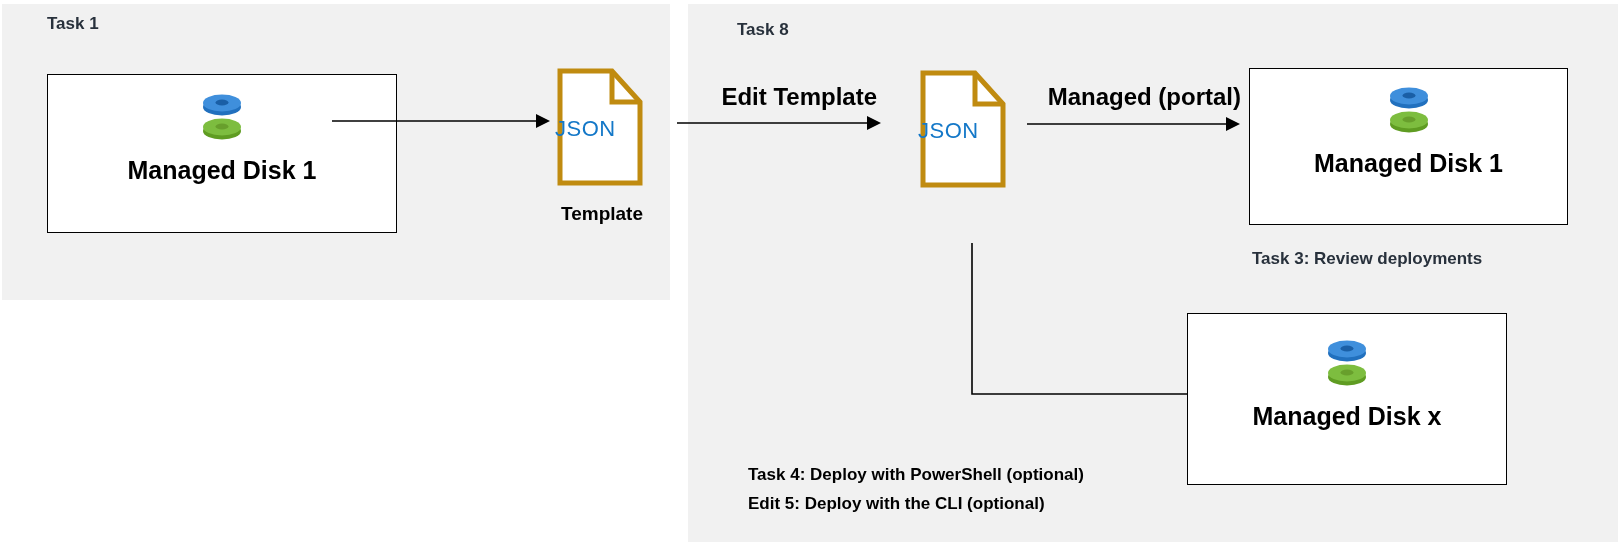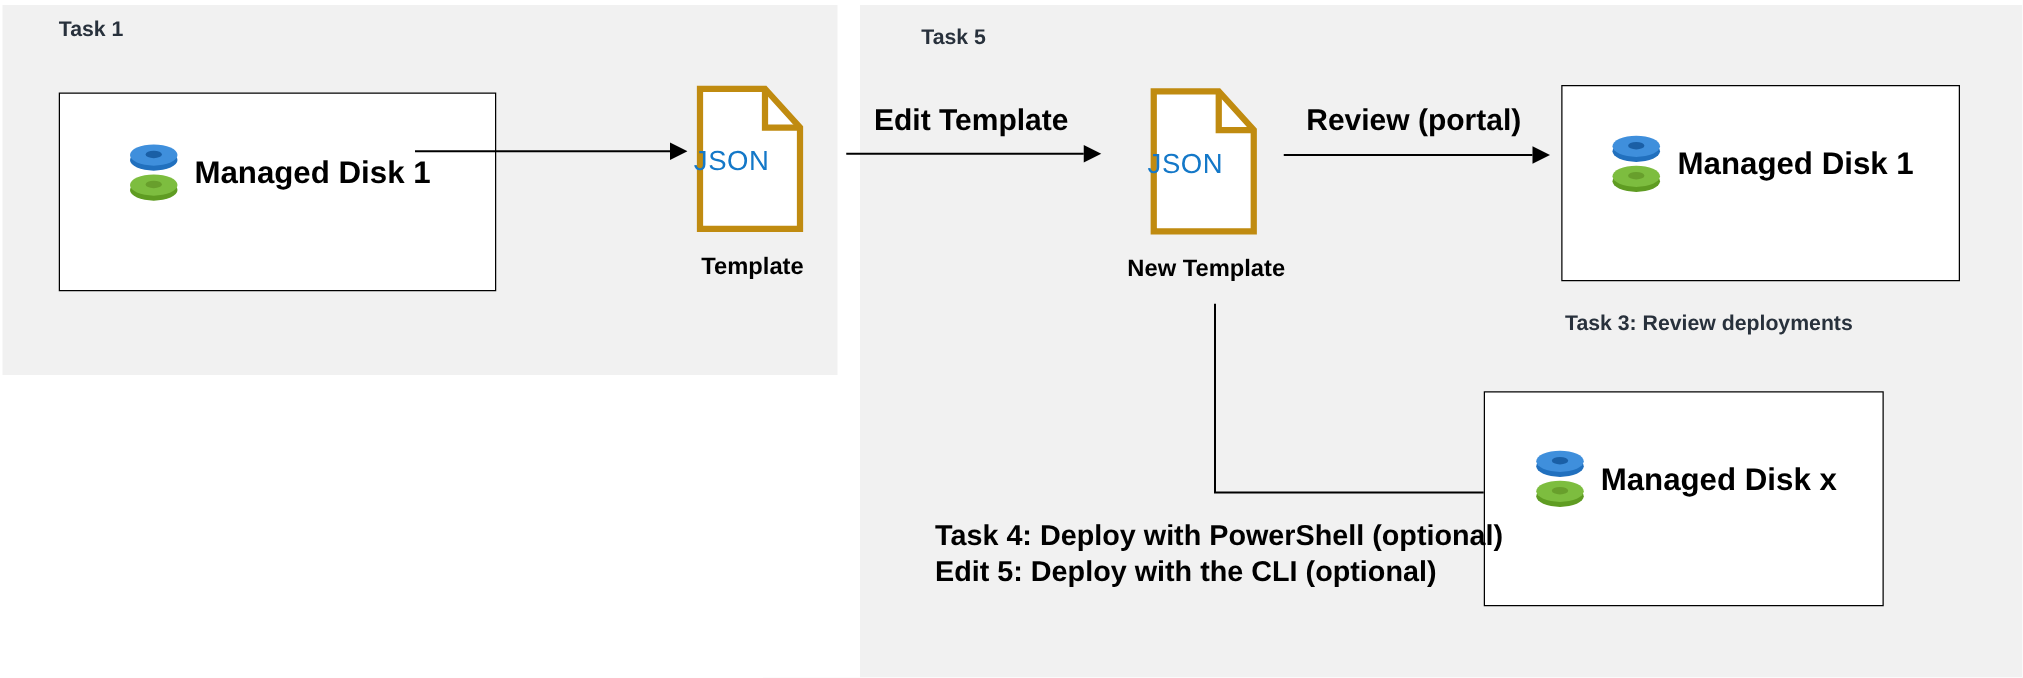--- a/index.html
+++ b/index.html
@@ -9,44 +9,44 @@
     --disk-blue-top:#3f8fdc; --disk-blue-side:#2170be; --disk-blue-hole:#1a5fa6;
     --disk-green-top:#7dbd3f; --disk-green-side:#5f9c22; --disk-green-hole:#689f2c;
   }
   *{margin:0;padding:0;box-sizing:border-box;}
   body{background:#fff;font-family:"Liberation Sans",sans-serif;}
   .canvas{position:relative;width:1618px;height:542px;background:var(--canvas-bg);overflow:hidden;}
   .panel{position:absolute;background:var(--panel-bg);}
   .panel-left{left:2px;top:4px;width:668px;height:296px;}
   .panel-right{left:688px;top:4px;width:930px;height:538px;}
   .heading{position:absolute;font-size:17px;font-weight:bold;color:var(--heading-text);white-space:nowrap;}
-  .label{position:absolute;font-size:24px;font-weight:bold;color:var(--label-text);white-space:nowrap;text-align:center;}
+  .label{position:absolute;font-size:24px;font-weight:bold;color:var(--label-text);white-space:nowrap;text-align:right;}
   .disk-box{position:absolute;background:var(--box-bg);border:1.5px solid var(--box-border);
-            display:flex;flex-direction:row;align-items:center;justify-content:center;gap:10px;padding-bottom:32px;}
+            display:flex;flex-direction:column;align-items:center;justify-content:center;gap:10px;padding-bottom:32px;}
   .disk-label{font-size:25px;font-weight:bold;color:var(--label-text);white-space:nowrap;margin-top:2px;}
   .json-file{position:absolute;width:90px;height:122px;}
   .json-file svg{position:absolute;left:0;top:0;}
   .json-text{position:absolute;left:0;top:50px;width:100%;text-align:left;font-size:22px;
              font-weight:400;letter-spacing:0.5px;color:var(--json-text);}
   .caption{position:absolute;font-size:19px;font-weight:bold;color:var(--label-text);text-align:center;white-space:nowrap;}
   .arrow{position:absolute;}
   .arrow line,.arrow polyline{stroke:var(--arrow);stroke-width:1.6;fill:none;}
   .arrow polygon{fill:var(--arrow);}
-  .optional-tasks{position:absolute;font-size:23px;font-weight:bold;color:var(--label-text);line-height:29px;white-space:nowrap;}
+  .optional-tasks{position:absolute;font-size:17px;font-weight:bold;color:var(--label-text);line-height:29px;white-space:nowrap;margin-top:46px;}
 </style>
 </head>
 <body>
 
 <div class="canvas">
 
   <div class="panel panel-left"></div>
   <div class="panel panel-right"></div>
 
   <div class="heading" style="left:47px;top:14px">Task 1</div>
-  <div class="heading" style="left:737px;top:20px">Task 5</div>
+  <div class="heading" style="left:737px;top:20px">Task 8</div>
   <div class="heading" style="left:1252px;top:249px">Task 3: Review deployments</div>
 
   <div class="disk-box" style="left:47px;top:74px;width:350px;height:159px">
     <svg width="46" height="54" viewBox="0 0 46 54">
       <ellipse cx="23" cy="17" rx="19" ry="8.5" style="fill:var(--disk-blue-side)"></ellipse>
       <ellipse cx="23" cy="13" rx="19" ry="8.5" style="fill:var(--disk-blue-top)"></ellipse>
       <ellipse cx="23" cy="12.5" rx="6.5" ry="3" style="fill:var(--disk-blue-hole)"></ellipse>
       <ellipse cx="23" cy="41" rx="19" ry="8.5" style="fill:var(--disk-green-side)"></ellipse>
       <ellipse cx="23" cy="37" rx="19" ry="8.5" style="fill:var(--disk-green-top)"></ellipse>
       <ellipse cx="23" cy="36.5" rx="6.5" ry="3" style="fill:var(--disk-green-hole)"></ellipse>
@@ -74,23 +74,22 @@
     <polygon points="192,2 206,9 192,16"></polygon>
   </svg>
 
   <div class="json-file" style="left:918px;top:68px">
     <svg width="90" height="122" viewBox="0 0 90 122">
       <path d="M5 5 H57 L85 36 V117 H5 Z" fill="#ffffff" style="stroke:var(--json-border)" stroke-width="5" stroke-linejoin="miter"></path>
       <path d="M57 5 V36 H85" fill="none" style="stroke:var(--json-border)" stroke-width="5" stroke-linejoin="miter"></path>
     </svg>
     <div class="json-text">JSON</div>
   </div>
-  <div class="caption" style="left:875px;top:205px;width:180px">New Template</div>
 
-  <div class="label" style="left:1021px;top:83px;width:220px">Review (portal)</div>
+  <div class="label" style="left:1021px;top:83px;width:220px">Managed (portal)</div>
   <svg class="arrow" style="left:1025px;top:115px" width="216" height="18">
     <line x1="2" y1="9" x2="201" y2="9"></line>
     <polygon points="201,2 215,9 201,16"></polygon>
   </svg>
 
   <div class="disk-box" style="left:1249px;top:68px;width:319px;height:157px">
     <svg width="46" height="54" viewBox="0 0 46 54">
       <ellipse cx="23" cy="17" rx="19" ry="8.5" style="fill:var(--disk-blue-side)"></ellipse>
       <ellipse cx="23" cy="13" rx="19" ry="8.5" style="fill:var(--disk-blue-top)"></ellipse>
       <ellipse cx="23" cy="12.5" rx="6.5" ry="3" style="fill:var(--disk-blue-hole)"></ellipse>

